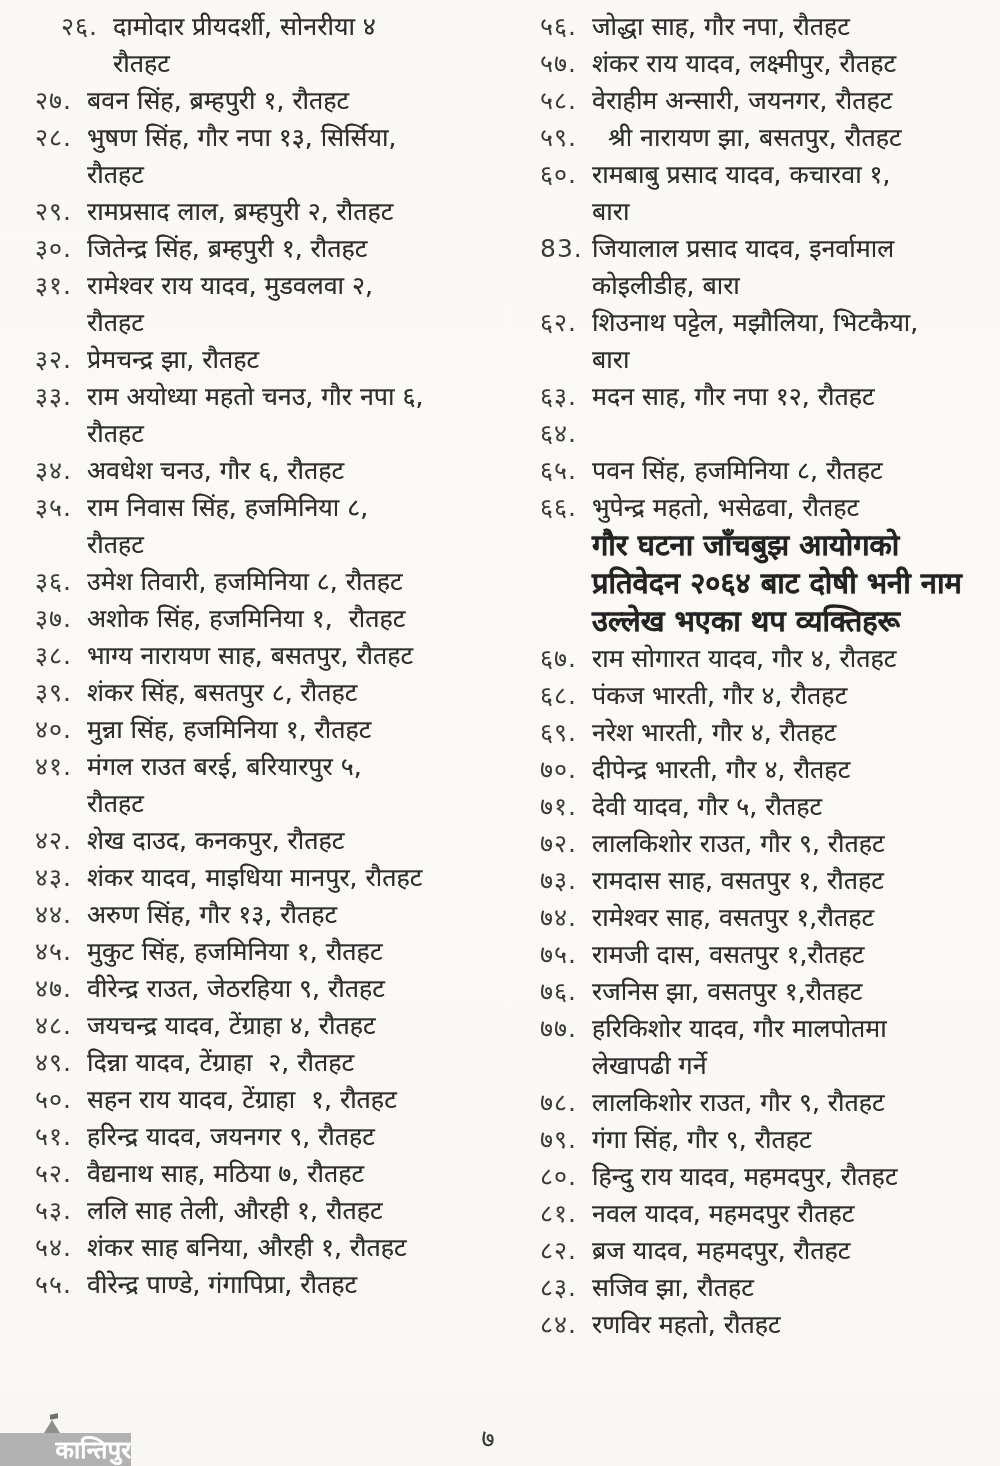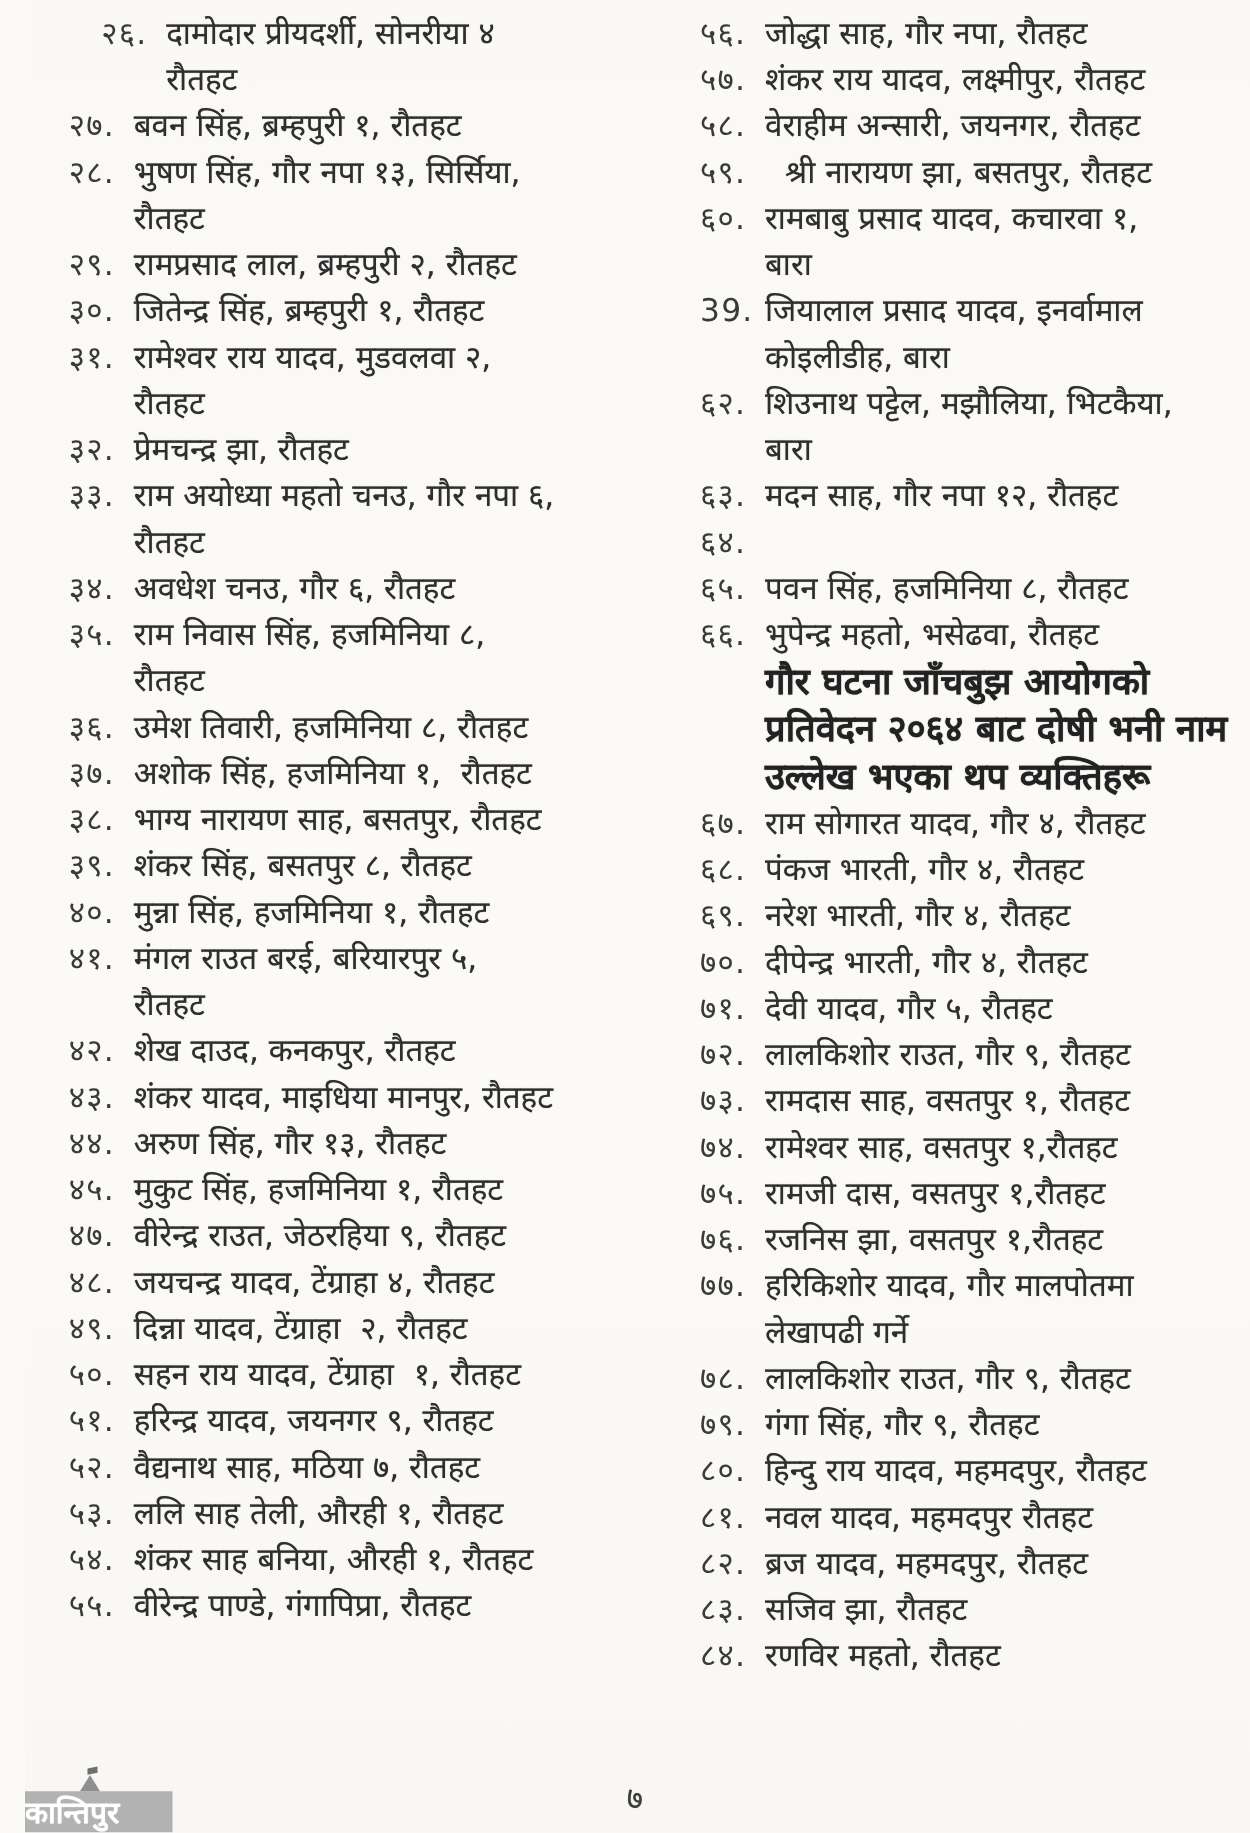--- a/index.html
+++ b/index.html
@@ -12,21 +12,20 @@
     position: relative;
     background: #fbfaf7;
     font-family: "DejaVu Sans", sans-serif;
     color: #2e2e2e;
     overflow: hidden;
   }
   .page {
     position: absolute;
     inset: 0;
     background: linear-gradient(180deg, #faf9f6 0%, #fbfaf7 60%, #f8f7f4 100%);
-    margin-left: 20px;
   }
   .col {
     position: absolute;
     top: 8px;
   }
   .col-left  { left: 35px;  width: 450px; }
   .col-right { left: 540px; width: 452px; }
 
   .entry { display: flex; align-items: flex-start; }
   .num {
@@ -65,26 +64,26 @@
     text-align: center;
     font-size: 25px;
     color: #3d3d3d;
     text-shadow: 0 0 0.6px rgba(40,40,40,0.5);
   }
 
   .watermark {
     position: absolute;
     left: 0;
     top: 1433px;
-    width: 118px;
+    width: 131px;
     height: 33px;
     background: #b2b2b2;
     display: flex;
     align-items: center;
-    justify-content: flex-start;
+    justify-content: flex-end;
   }
   .wm-text {
     color: #ffffff;
     font-size: 24px;
     line-height: 30px;
     font-weight: bold;
     text-shadow: 0 0 1px rgba(255,255,255,0.6);
   }
   .flag-icon {
     position: absolute;
@@ -321,21 +320,21 @@
         </div>
       </div>
       <div class="entry">
         <div class="num">६०.</div>
         <div class="txt">
           <div class="line">रामबाबु प्रसाद यादव, कचारवा १,</div>
           <div class="line">बारा</div>
         </div>
       </div>
       <div class="entry">
-        <div class="num">39.</div>
+        <div class="num">83.</div>
         <div class="txt">
           <div class="line">जियालाल प्रसाद यादव, इनर्वामाल</div>
           <div class="line">कोइलीडीह, बारा</div>
         </div>
       </div>
       <div class="entry">
         <div class="num">६२.</div>
         <div class="txt">
           <div class="line">शिउनाथ पट्टेल, मझौलिया, भिटकैया,</div>
           <div class="line">बारा</div>

